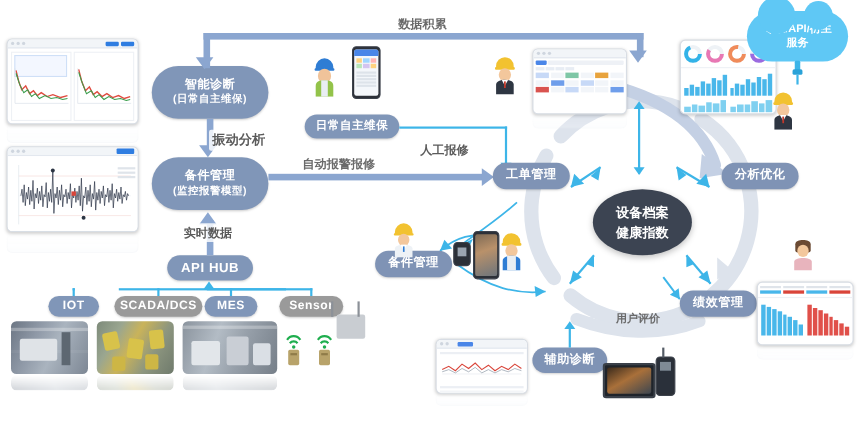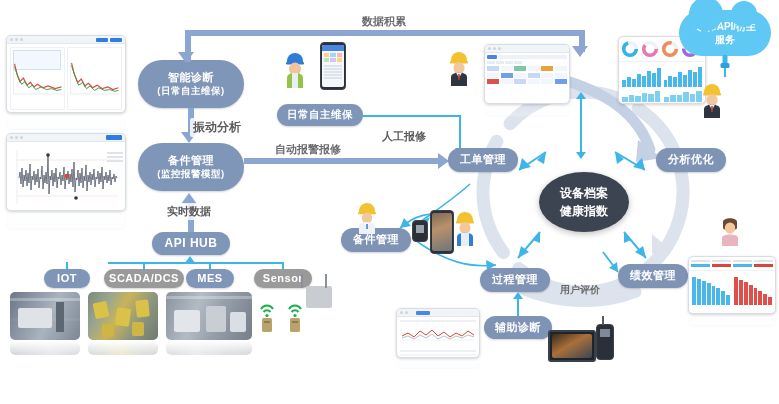--- a/index.html
+++ b/index.html
@@ -465,23 +465,20 @@
       <rect x="5" y="13" width="2" height="9" fill="#3db5e8"></rect>
     </svg>
   </div>
 
   <div class="pill slate" style="left:656px;top:148px;width:70px;height:24px;font-size:11px;">
     <span>分析优化</span>
   </div>
   <div class="pill slate" style="left:618px;top:264px;width:70px;height:24px;font-size:11px;">
     <span>绩效管理</span>
   </div>
-  <div class="pill slate" style="left:480px;top:268px;width:70px;height:24px;font-size:11px;">
-    <span>过程管理</span>
-  </div>
   <div class="pill slate" style="left:341px;top:228px;width:70px;height:24px;font-size:11px;">
     <span>备件管理</span>
   </div>
   <div class="pill slate" style="left:448px;top:148px;width:70px;height:24px;font-size:11px;">
     <span>工单管理</span>
   </div>
 
   <div class="core" style="left:539px;top:172px;width:90px;height:60px;font-size:12px;">
     <span>设备档案</span>
     <span>健康指数</span>

